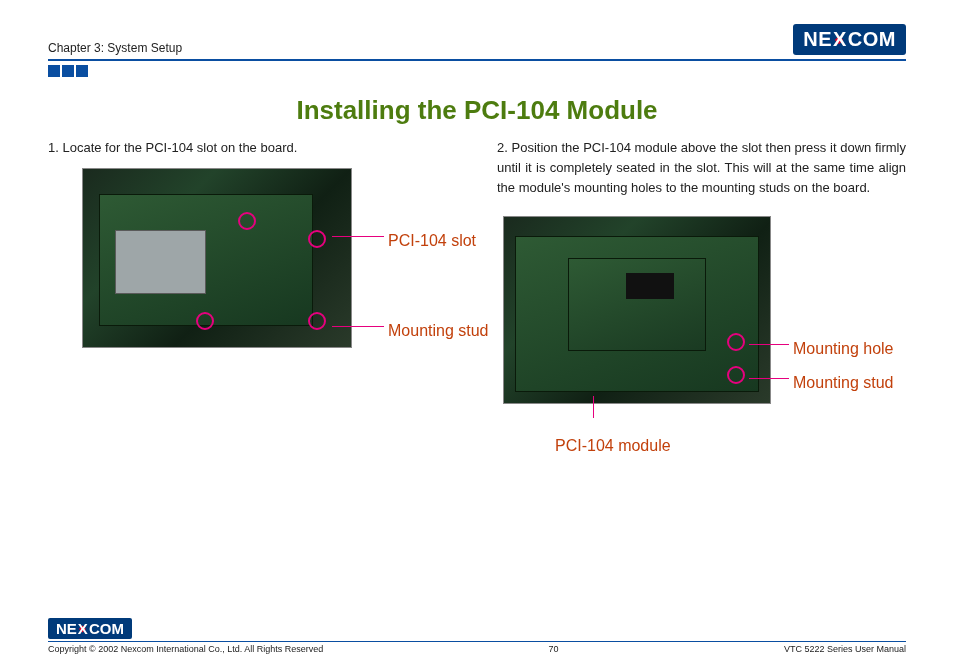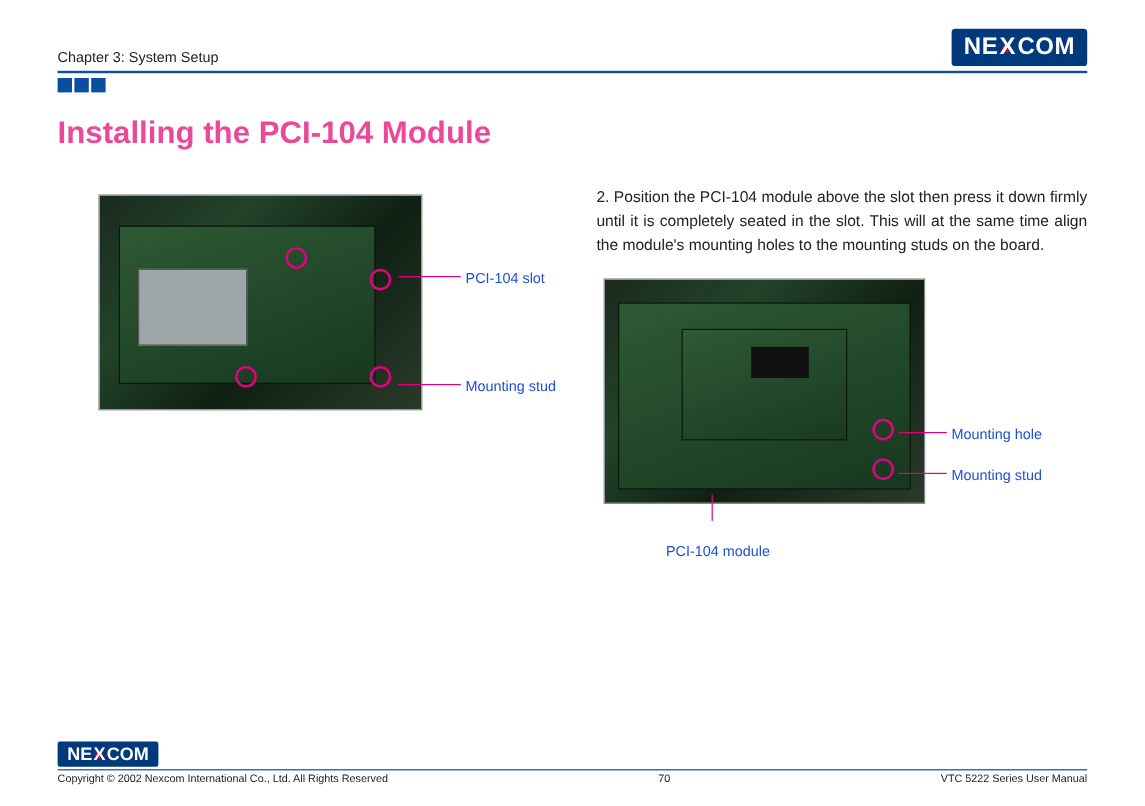--- a/index.html
+++ b/index.html
@@ -62,22 +62,23 @@
     gap: 2px;
     margin-top: 4px;
     margin-bottom: 18px;
   }
   .squares div {
     width: 12px; height: 12px; background: #0a4ea1;
   }
   h1.title {
     font-size: 26px;
     font-weight: 700;
-    color: #ec4899;
-    margin-bottom: 28px;
+    color: #4d7c0f;
+    margin-bottom: 12px;
+    text-align: center;
   }
   .columns {
     display: flex;
     gap: 40px;
   }
   .col {
     flex: 1;
     font-size: 13px;
     line-height: 1.55;
   }
@@ -106,21 +107,21 @@
   .circ {
     position:absolute; width:18px; height:18px; border:2px solid #e6007e; border-radius:50%;
   }
   .line {
     position:absolute; background:#e6007e; height:1px;
   }
   .vline {
     position:absolute; background:#e6007e; width:1px;
   }
   .ann {
-    position:absolute; font-size:12px; color:#1d4ed8; white-space:nowrap;
+    position:absolute; font-size:16px; color:#c2410c; white-space:nowrap;
   }
   .footer {
     position:absolute; left:48px; right:48px; bottom:18px;
   }
   .footer-logo {
     background:#003a7a; color:#fff; display:inline-flex; align-items:center;
     padding:2px 8px; border-radius:2px; font-weight:bold; font-size:15px;
   }
   .footer-logo .x { position:relative; display:inline-block; margin:0 1px;}
   .footer-logo .x::before {
@@ -150,20 +151,21 @@
     <div></div>
     <div></div>
     <div></div>
   </div>
 
 <h1 class="title">Installing the PCI-104 Module</h1>
 
 <div class="columns">
 
   <div class="col">
+    <p>1. Locate for the PCI-104 slot on the board.</p>
     <div class="figwrap">
       <div class="photo photo1">
         <div class="board-inner"></div>
         <div class="chip"></div>
         <div class="circ" style="left:58%; top:24%;"></div>
         <div class="circ" style="left:84%; top:34%;"></div>
         <div class="circ" style="left:84%; top:80%;"></div>
         <div class="circ" style="left:42%; top:80%;"></div>
       </div>
       <div class="line" style="left:284px; top:68px; width:52px;"></div>

